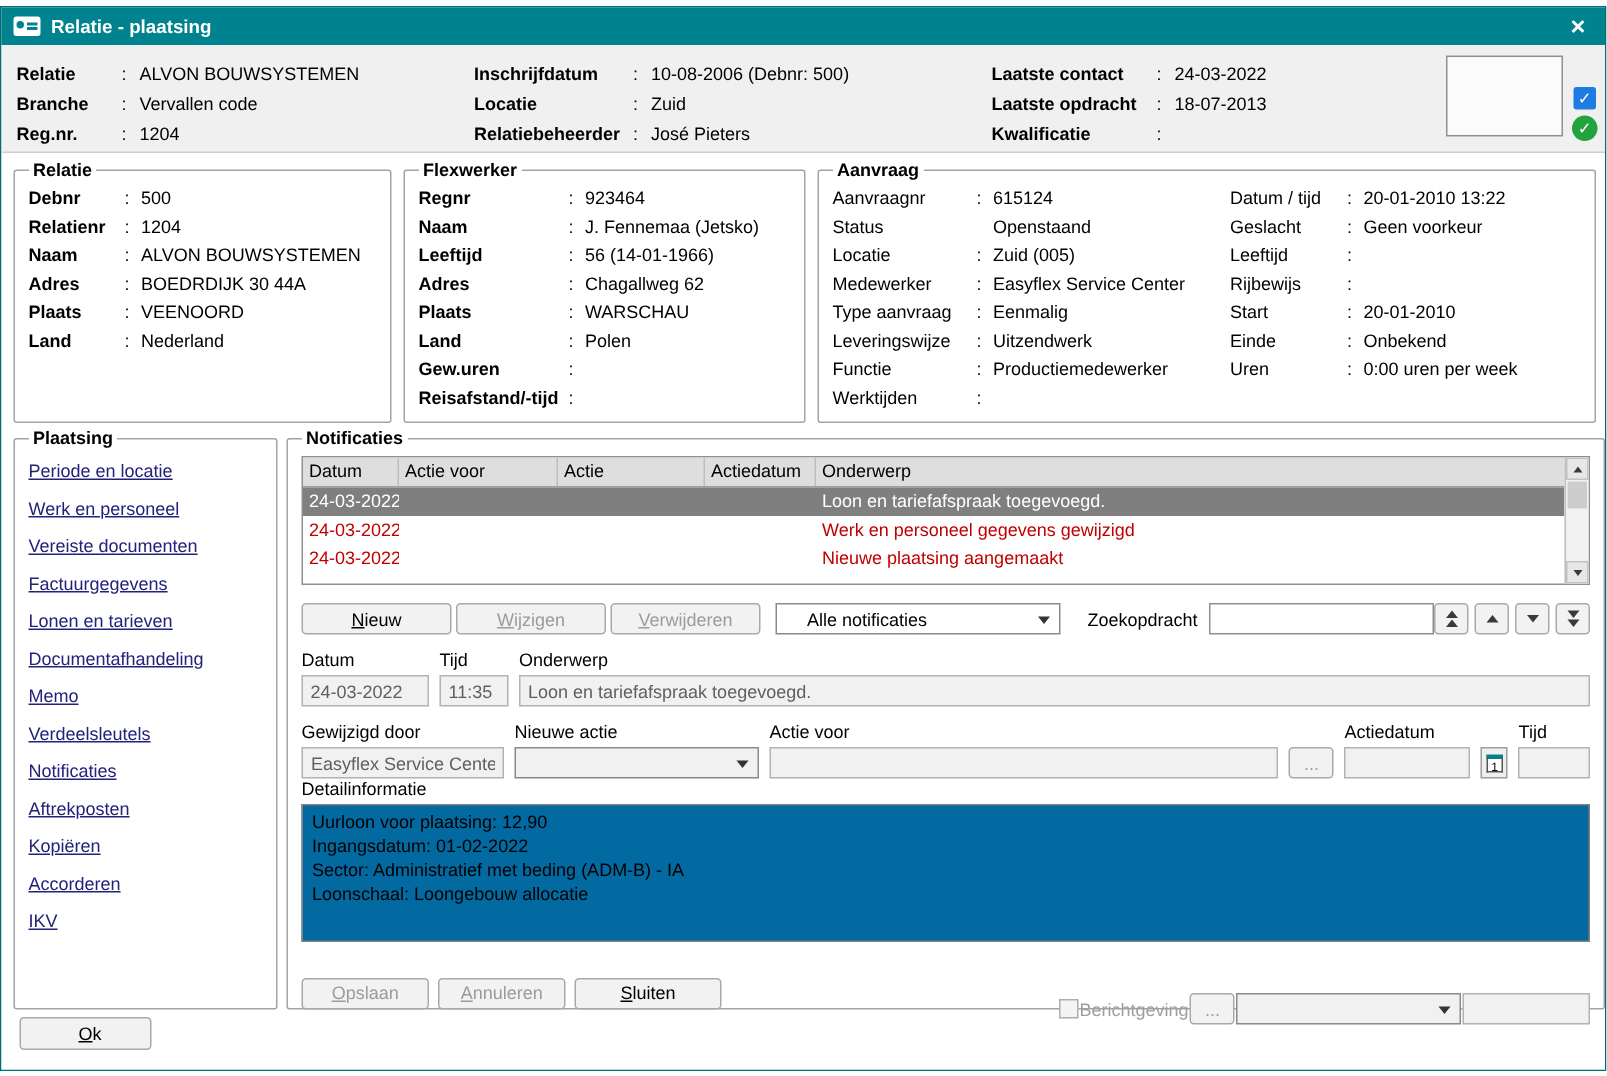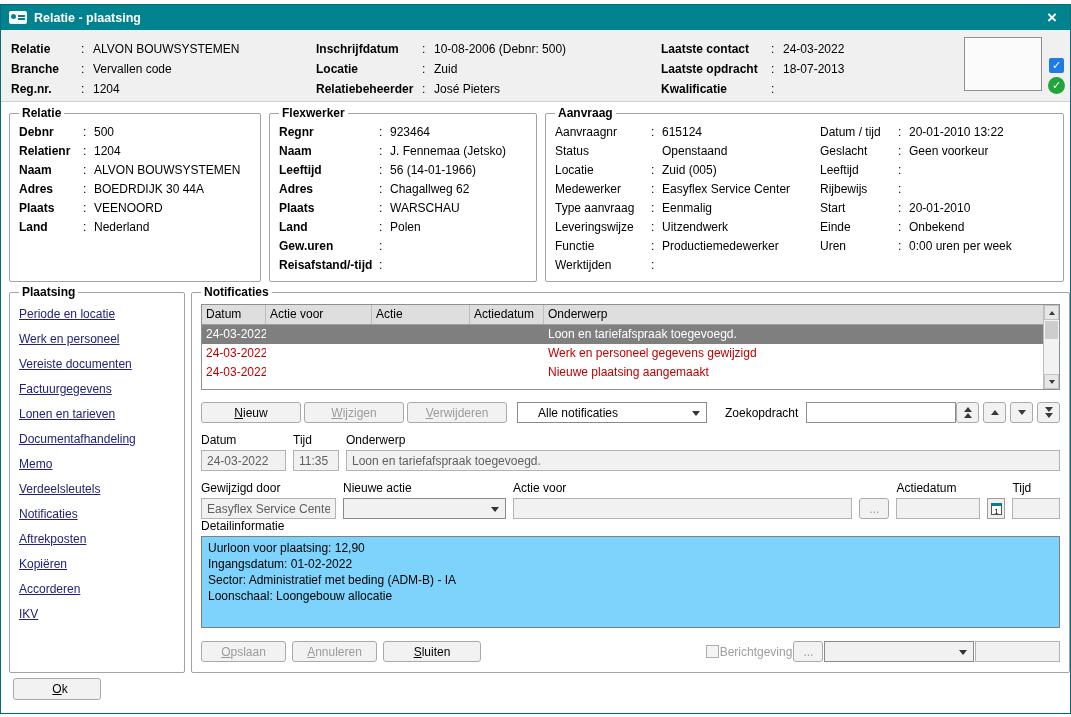--- a/index.html
+++ b/index.html
@@ -109,26 +109,26 @@
           display:flex; flex-direction:column; align-items:center; justify-content:center; gap:1px; }
   .chev i { display:block; }
   
   .grid1 { display:grid; grid-template-columns:85px 46px 1fr; column-gap:7px; }
   .grid2 { display:grid; grid-template-columns:135px 163px 1fr 30px 84px 18px 48px; column-gap:7px; }
   .lblrow { margin-top:10px; margin-bottom:3px; line-height:14px; }
   .calbtn { height:21px; border:1px solid #9f9f9f; background:#efefef; display:flex; align-items:center; justify-content:center; padding:0; }
   .calbox { width:11px; height:12px; border:1px solid #555; background:#fff; font-size:8px; line-height:11px; text-align:center;
             border-top:3px solid #00838e; }
   .detail-label { margin-bottom:3px; }
-  .detailbox { height:92px; border:1px solid #808080; background:#7dd3fc; padding:3px 6px; line-height:16px; overflow:hidden; }
+  .detailbox { height:92px; border:1px solid #808080; background:#0369a1; padding:3px 6px; line-height:16px; overflow:hidden; }
   
   .footrow { margin-top:13px; display:flex; align-items:center; gap:6px; }
   .footrow .btn-o, .footrow .btn-a { width:85px; }
   .footrow .btn-s { width:98px; }
-  .cbgrp { margin-left:auto; display:flex; align-items:center; gap:1px; color:#9e9e9e; }
+  .cbgrp { margin-left:auto; display:flex; align-items:center; gap:1px; color:#9e9e9e;margin-top:21px; }
   .cb { width:13px; height:13px; border:1px solid #adadad; background:#f4f4f4; flex:0 0 auto; }
   .dots-btn { width:30px; flex:0 0 auto; }
   .foot-combo { width:150px; flex:0 0 auto; }
   .foot-input { width:85px; flex:0 0 auto; }
   
   .okbtn { position:absolute; left:12px; top:576px; width:88px; height:22px;padding-left:16px; }
 </style>
 </head>
 <body>
 

